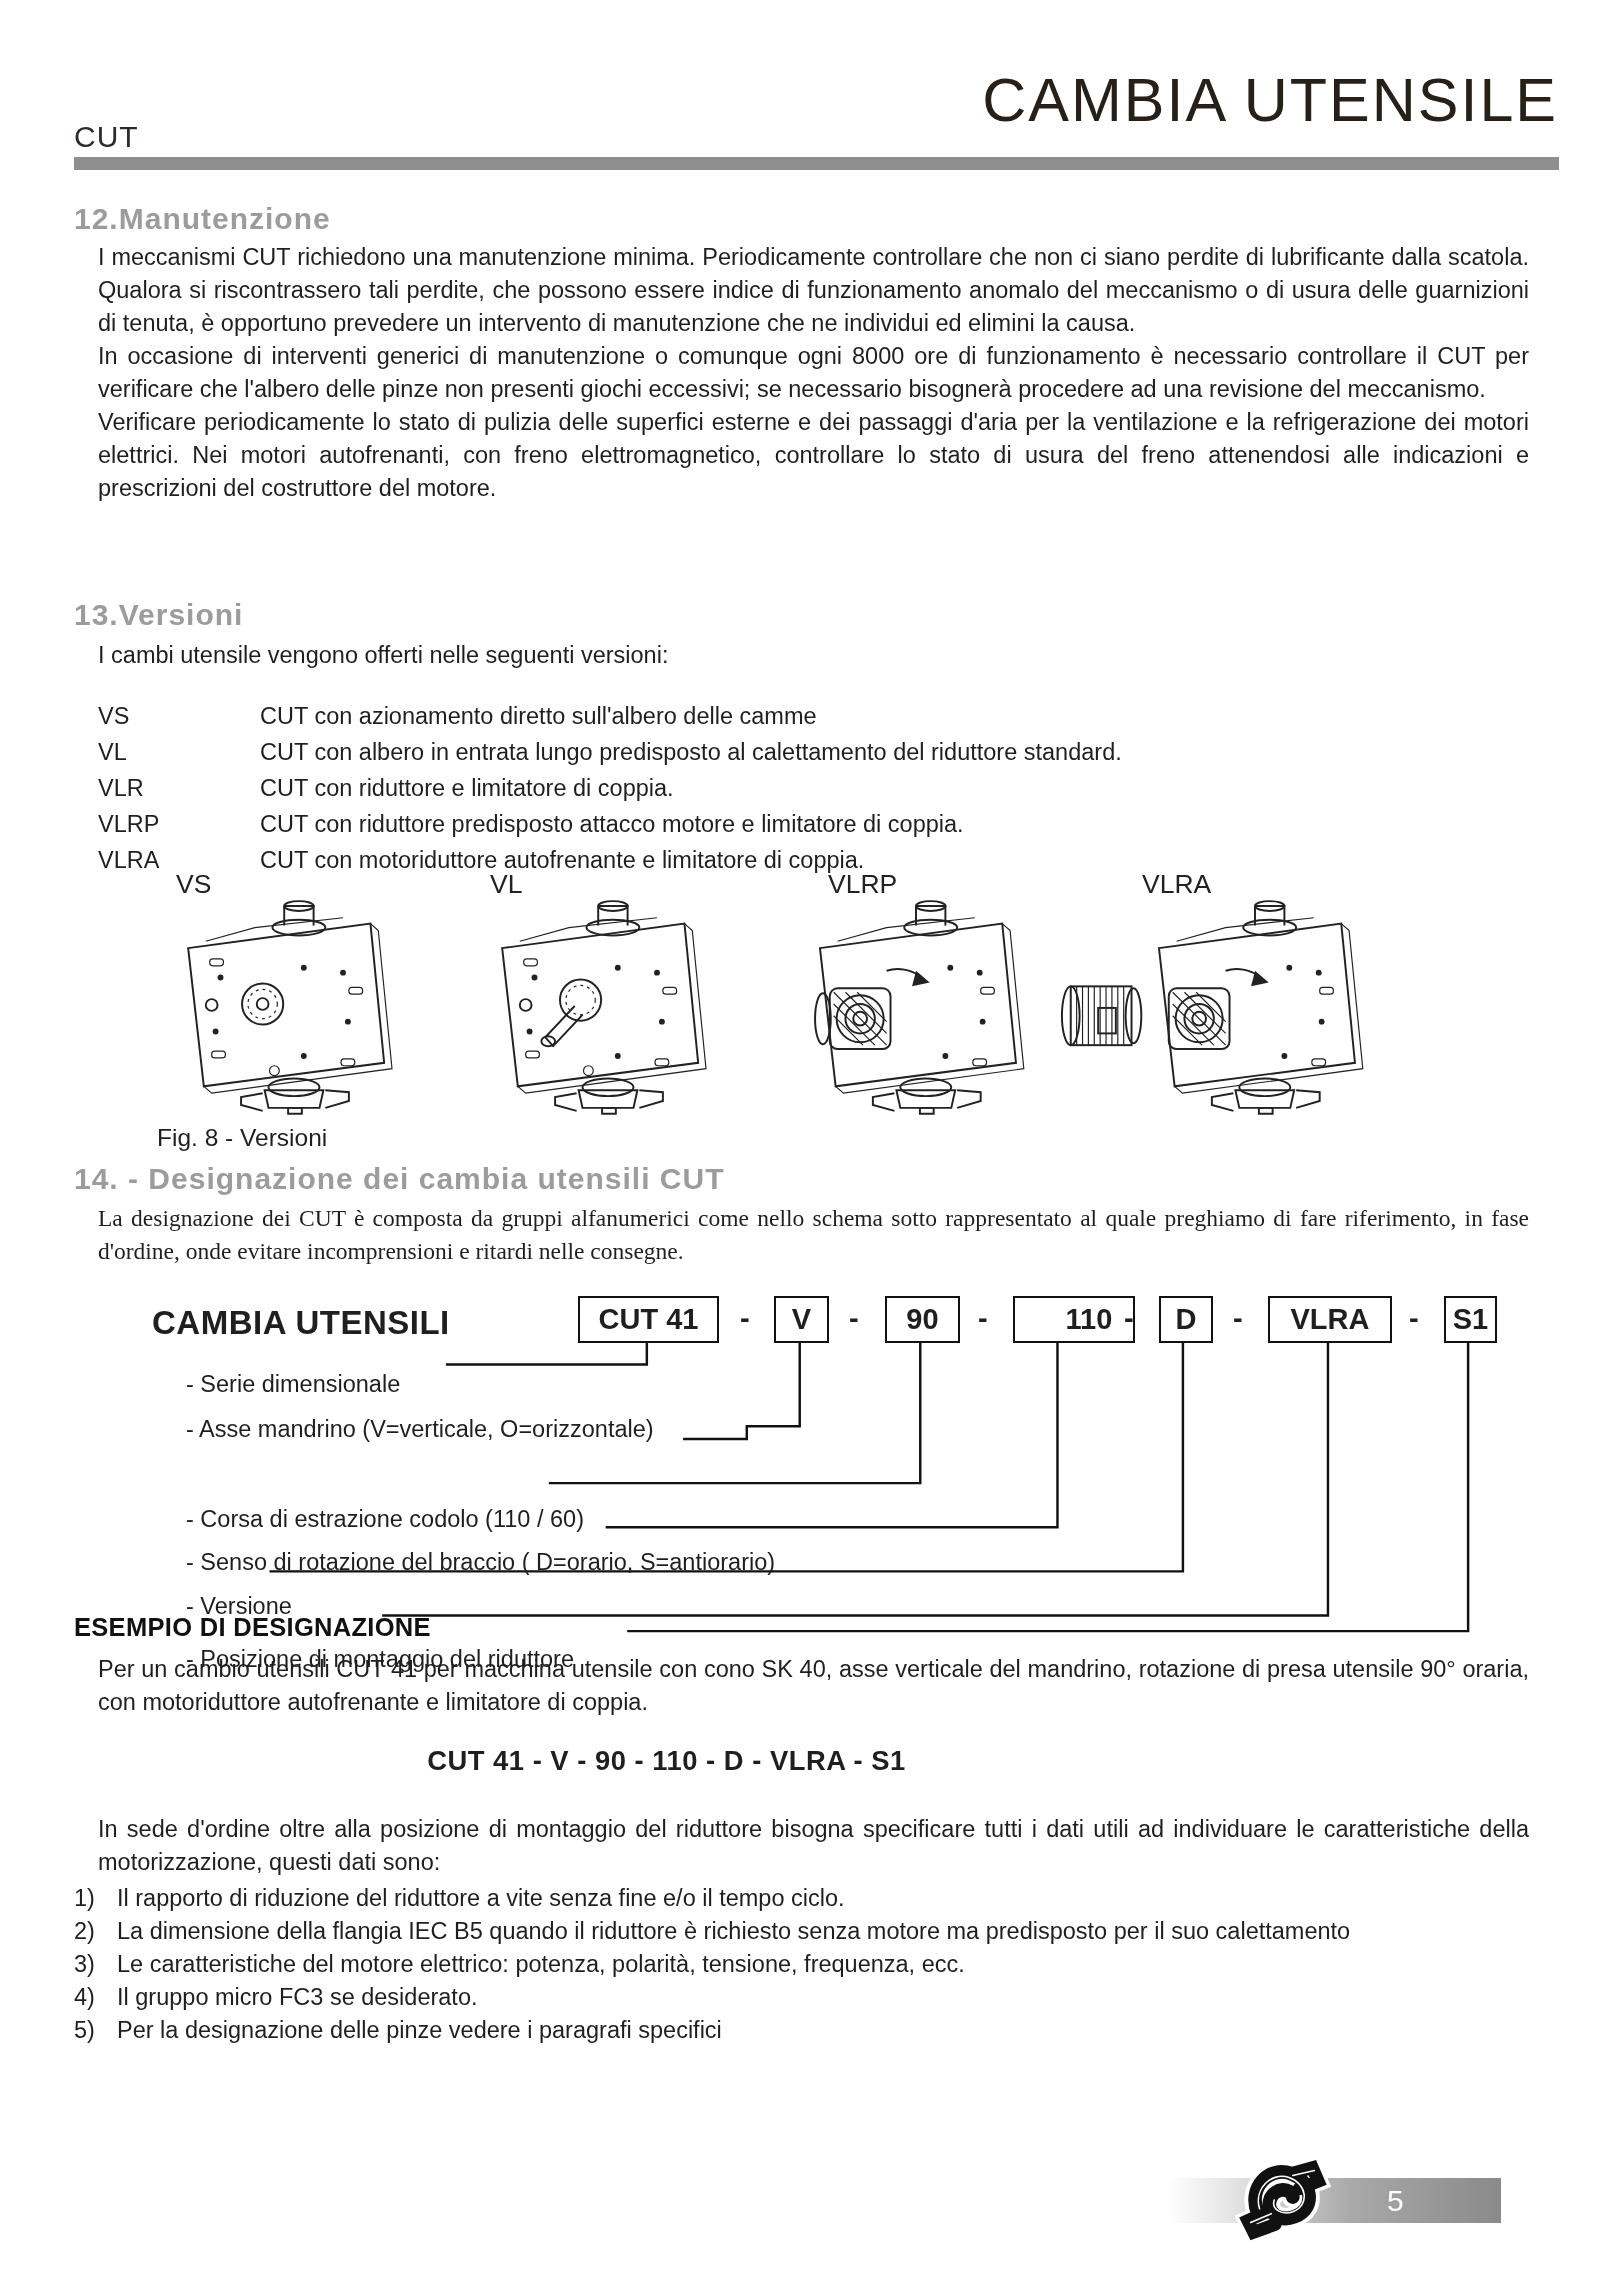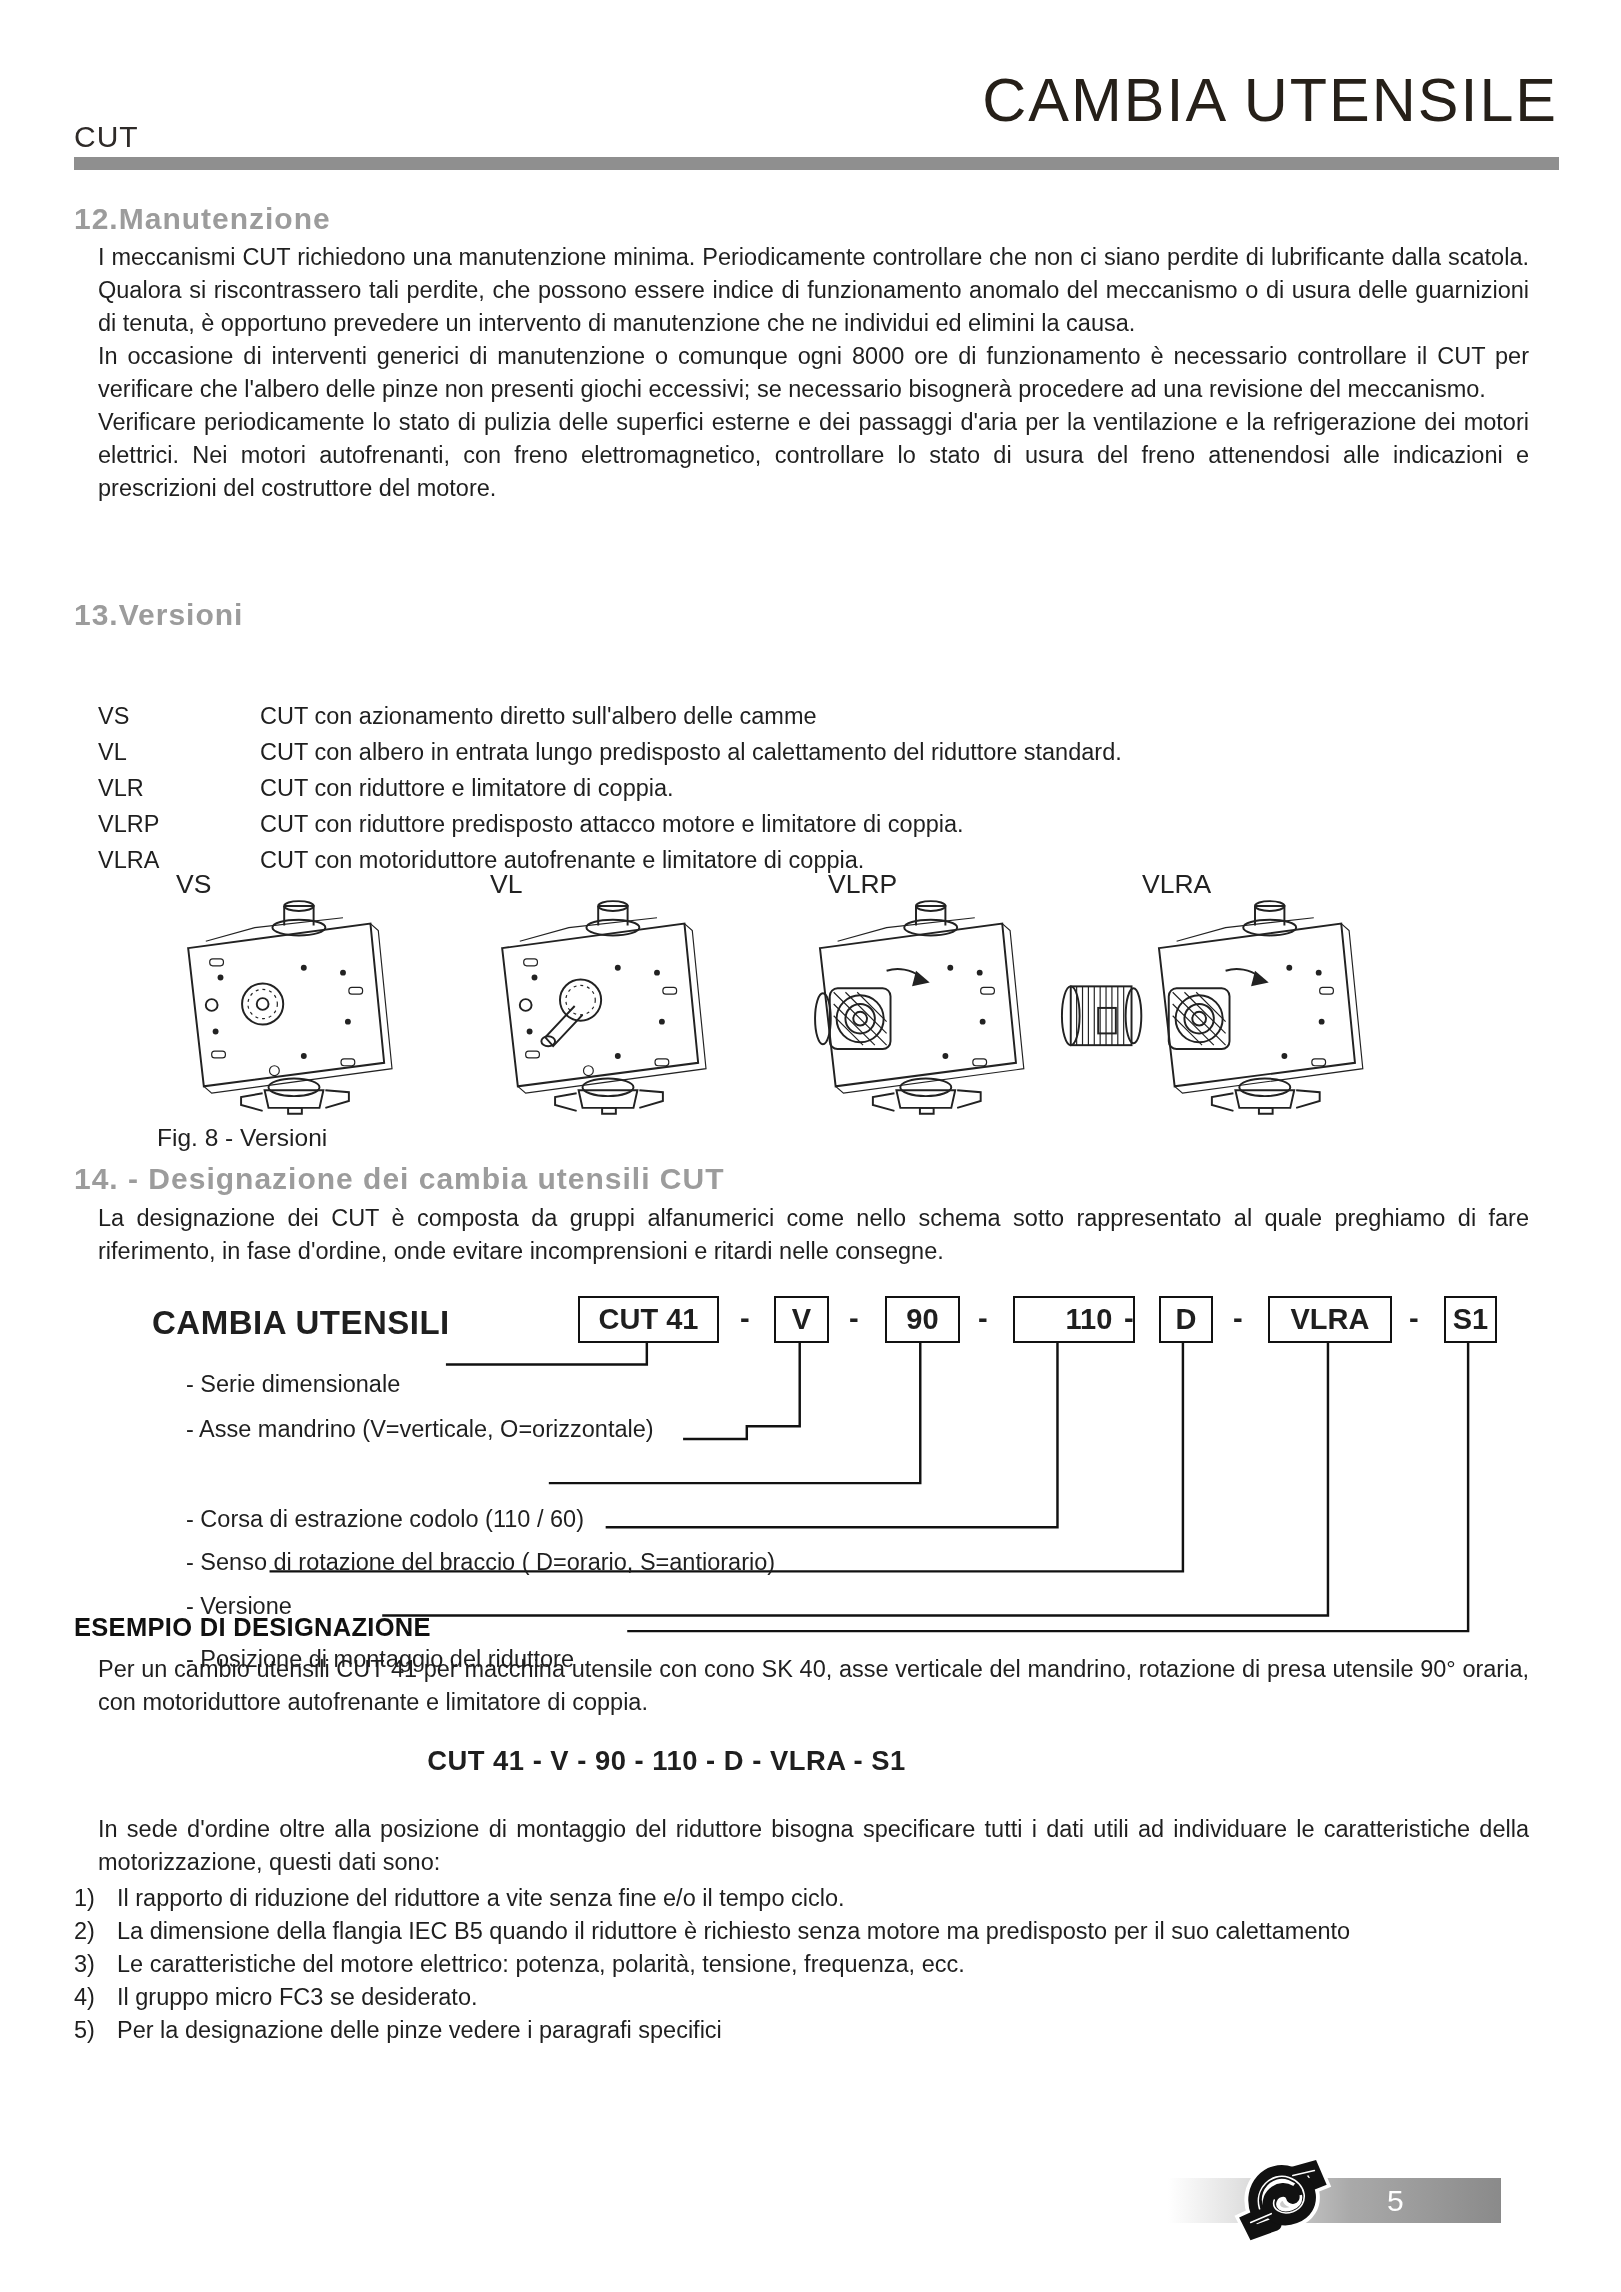--- a/index.html
+++ b/index.html
@@ -41,21 +41,21 @@
   
   .fig-cell{top:867px;height:250px;}
   .fig-cell .dlabel{position:absolute;top:2px;font-size:26.5px;color:#222;}
   .fig-cell svg{position:absolute;left:0;top:27.4px;}
   .cell-vs{left:147px;width:294px;}
   .cell-vl{left:461px;width:294px;}
   .cell-vlrp{left:769px;width:294px;}
   .cell-vlra{left:1059px;width:343px;}
   .fig-caption{left:157px;top:1121px;font-size:24.5px;}
 
-  .intro14{left:98px;top:1202px;width:1431px;}
+  .intro14{left:98px;top:1202px;width:1431px;font-family:Liberation Serif, serif;}
 
   
   .schema-label{left:152px;top:1304px;font-size:33px;font-weight:700;letter-spacing:0.5px;}
   .dbox{top:1296px;height:43px;border:2.9px solid #111;font-size:29px;font-weight:700;
         display:flex;align-items:center;justify-content:center;white-space:nowrap;}
   .bx1{left:578px;width:137px;}
   .bx2{left:774px;width:51px;}
   .bx3{left:885px;width:71px;}
   .bx4{left:1013px;width:88px;padding-left:30px;}
   .bx5{left:1159px;width:50px;}
@@ -101,20 +101,21 @@
   <div class="abs head-rule"></div>
 
   <div class="abs sec-h h12">12.Manutenzione</div>
   <div class="abs body-txt just para-block">
     <p>I meccanismi CUT richiedono una manutenzione minima. Periodicamente controllare che non ci siano perdite di lubrificante dalla scatola. Qualora si riscontrassero tali perdite, che possono essere indice di funzionamento anomalo del meccanismo o di usura delle guarnizioni di tenuta, è opportuno prevedere un intervento di manutenzione che ne individui ed elimini la causa.</p>
     <p>In occasione di interventi generici di manutenzione o comunque ogni 8000 ore di funzionamento è necessario controllare il CUT per verificare che l'albero delle pinze non presenti giochi eccessivi; se necessario bisognerà procedere ad una revisione del meccanismo.</p>
     <p>Verificare periodicamente lo stato di pulizia delle superfici esterne e dei passaggi d'aria per la ventilazione e la refrigerazione dei motori elettrici. Nei motori autofrenanti, con freno elettromagnetico, controllare lo stato di usura del freno attenendosi alle indicazioni e prescrizioni del costruttore del motore.</p>
   </div>
 
   <div class="abs sec-h h13">13.Versioni</div>
+  <div class="abs body-txt intro13">I cambi utensile vengono offerti nelle seguenti versioni:</div>
 
   <div class="abs body-txt ver-list">
     <div class="ver-row">
       <span class="ver-code">VS</span>
       <span class="ver-desc">CUT con azionamento diretto sull'albero delle camme</span>
     </div>
     <div class="ver-row">
       <span class="ver-code">VL</span>
       <span class="ver-desc">CUT con albero in entrata lungo predisposto al calettamento del riduttore standard.</span>
     </div>

